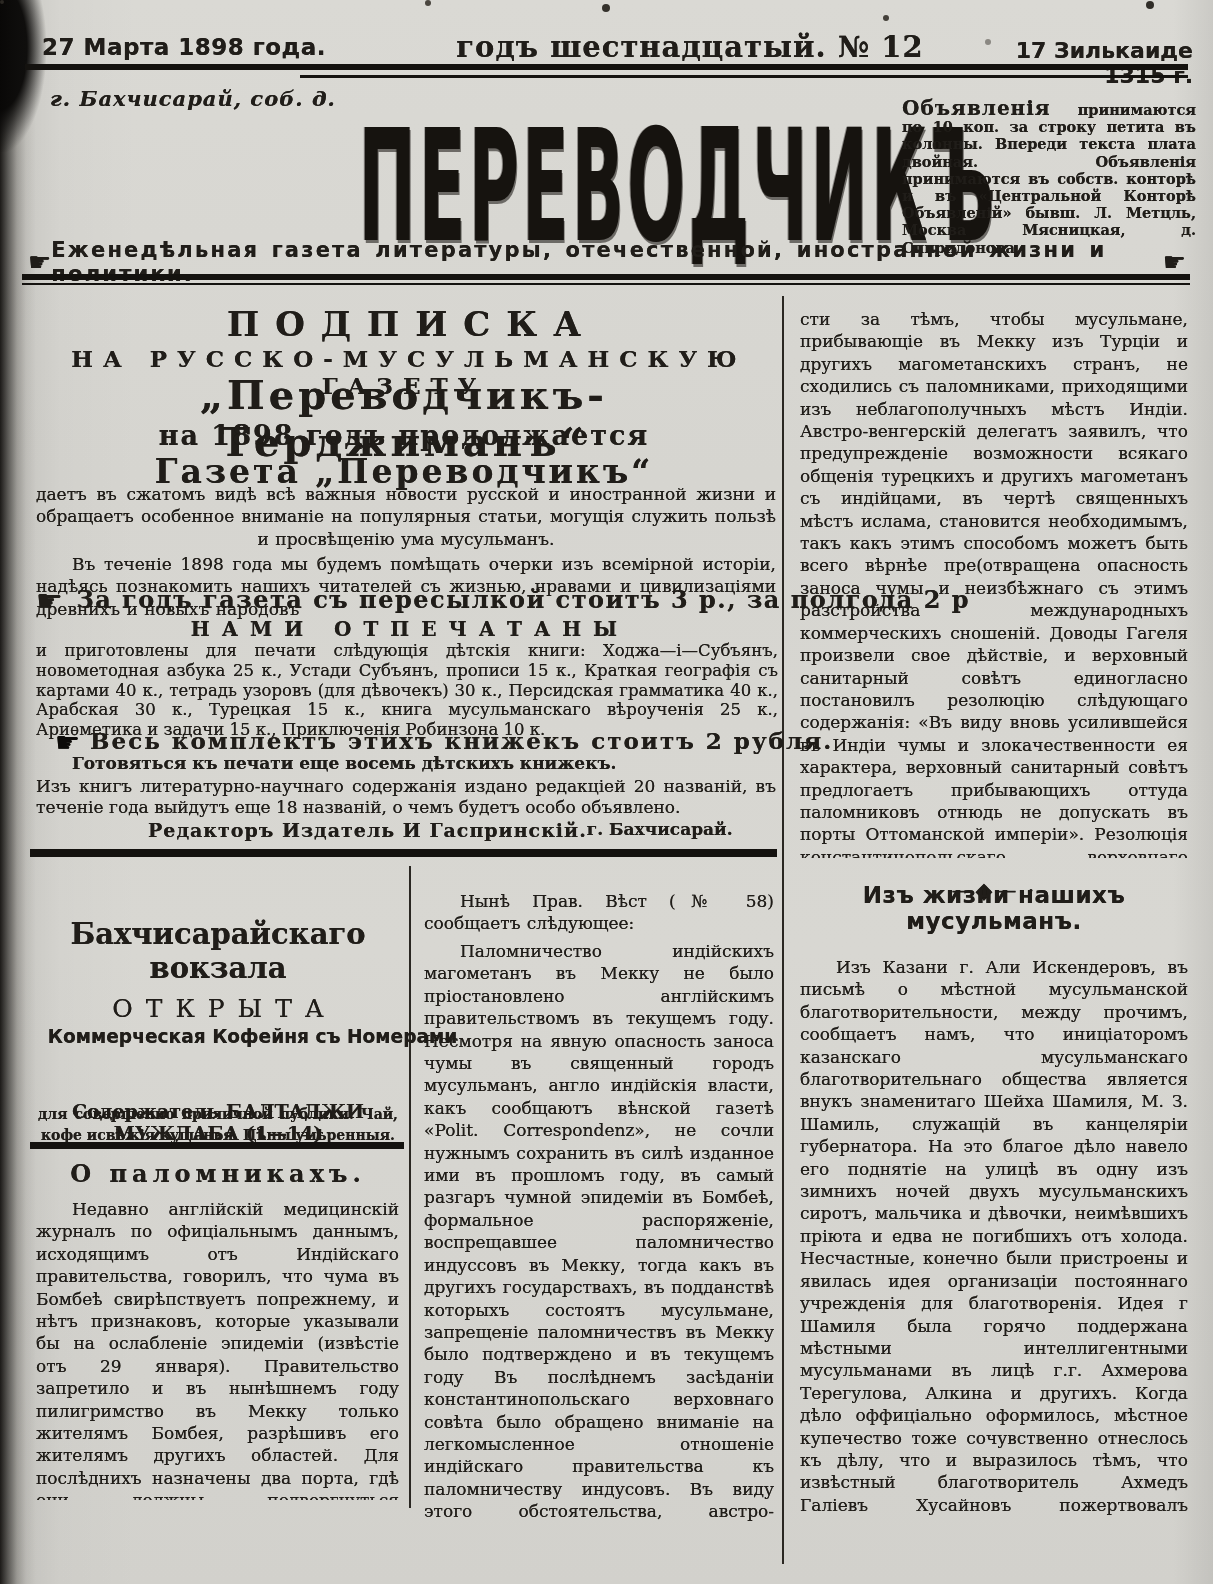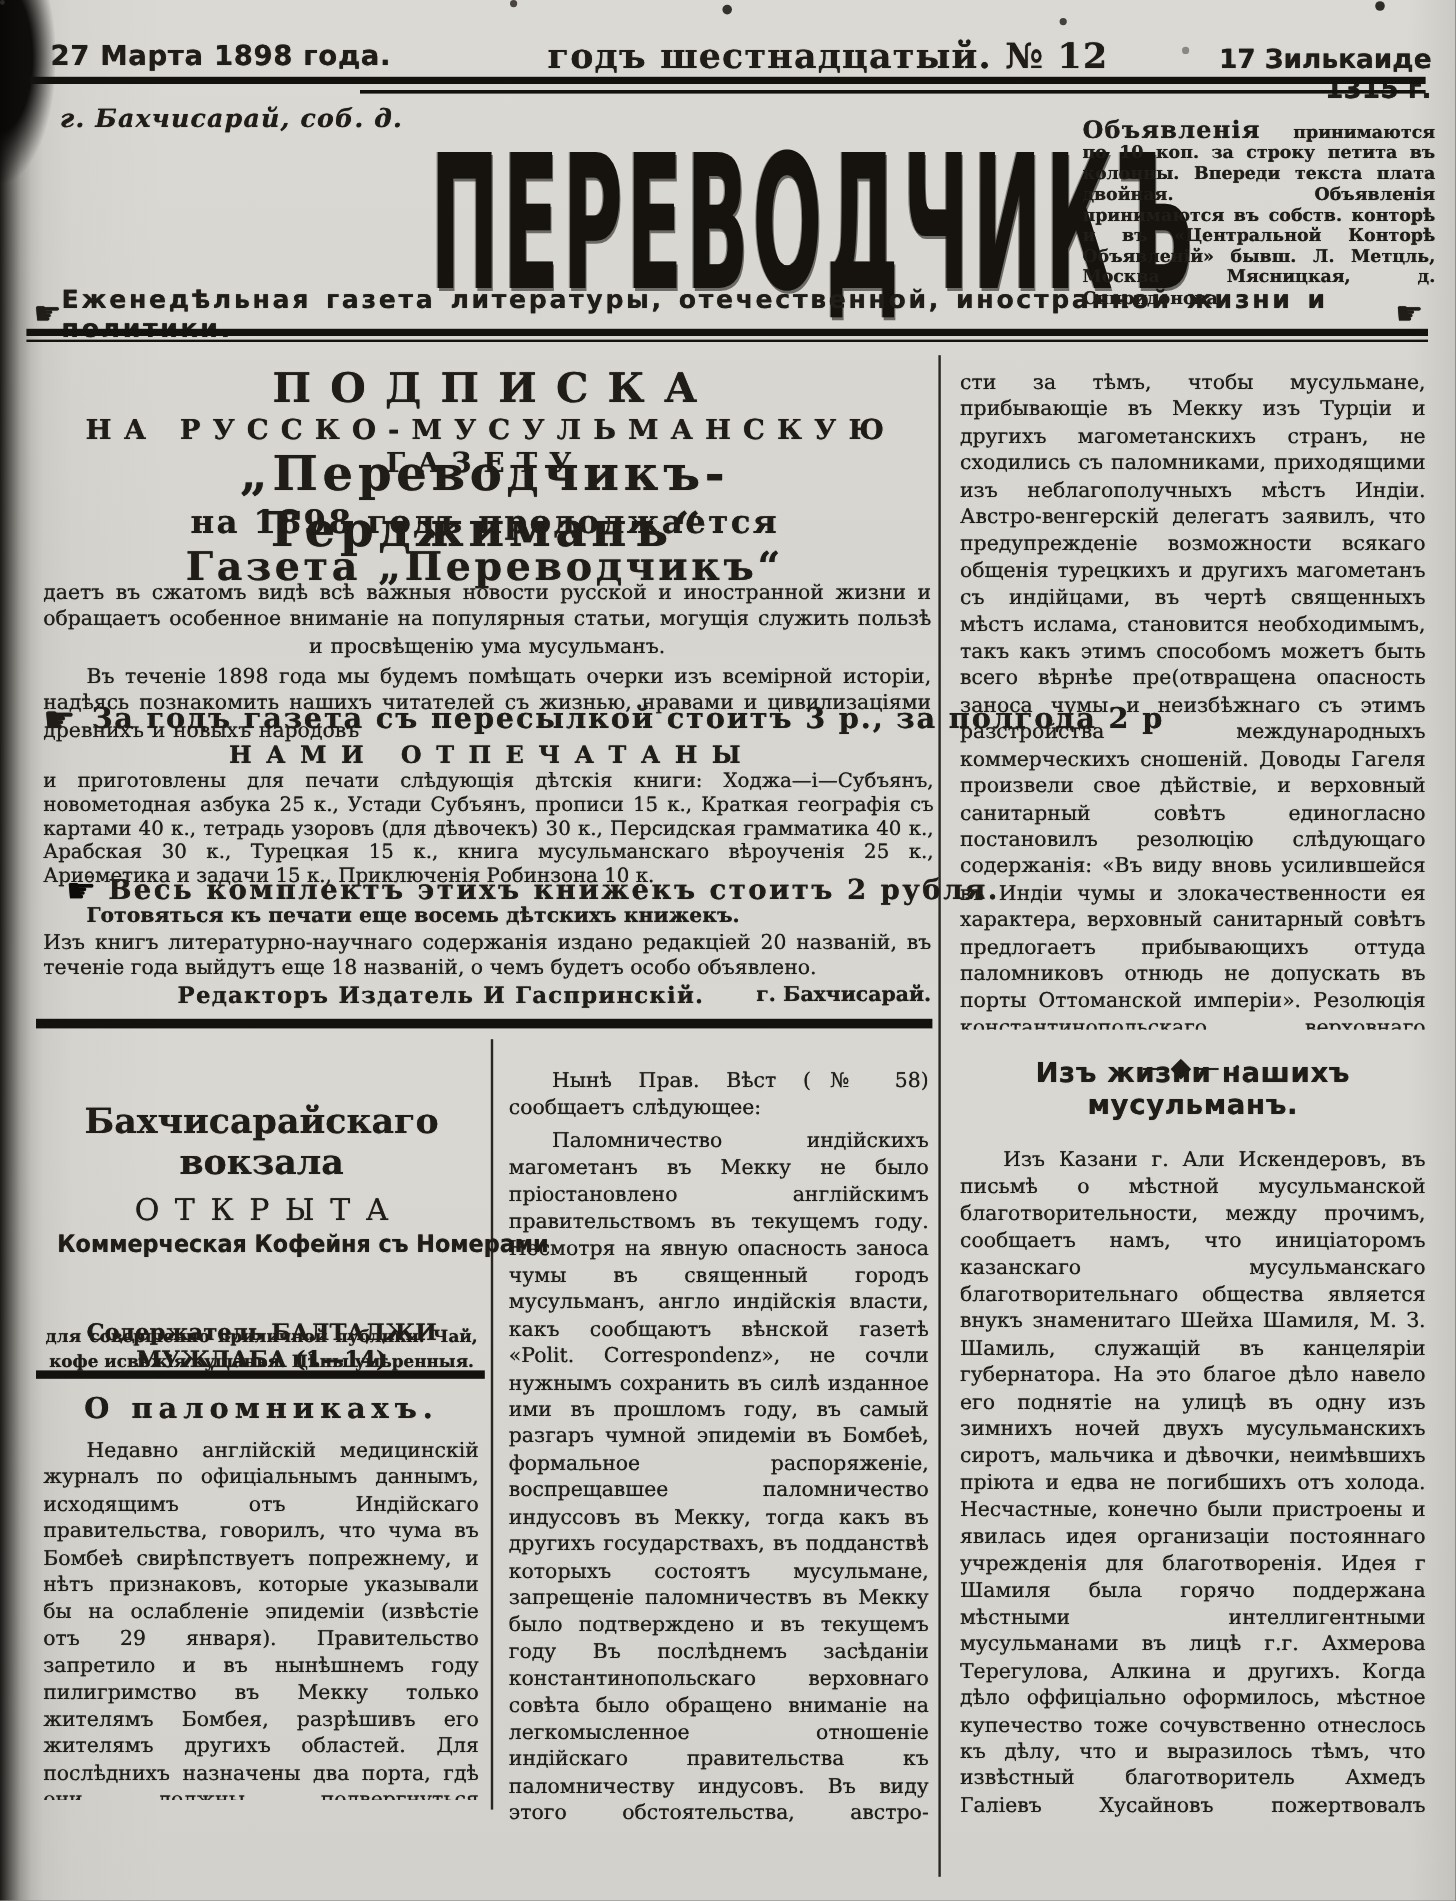--- a/index.html
+++ b/index.html
@@ -56,21 +56,21 @@
   .sub-para1{left:36px;top:483px;width:740px;text-align-last:center;}
   .sub-para2{left:36px;top:553px;width:740px;}
   .price-line{left:36px;top:583px;width:744px;font-size:24px;letter-spacing:1.5px;white-space:nowrap;}
   .price-line .hand{font-size:30px;vertical-align:-3px;margin-right:12px;}
   .nami{left:32px;top:617px;width:744px;font-size:20px;letter-spacing:12px;text-indent:12px;}
   .printed-para{left:36px;top:641px;width:742px;font-size:16.5px;line-height:19.8px;text-align:justify;}
   .set-line{left:55px;top:726px;font-size:23px;letter-spacing:2px;white-space:nowrap;}
   .set-line .hand{font-size:28px;vertical-align:-3px;margin-right:8px;color:#0d0b09;}
   .ready-line{left:72px;top:753px;font-size:17px;}
   .books-para{left:36px;top:776px;width:740px;font-size:17px;line-height:21.2px;text-align:justify;}
-  .editor-row{left:36px;top:819px;width:740px;display:flex;justify-content:space-between;}
+  .editor-row{left:36px;top:819px;width:740px;display:flex;}
   .editor-row .ed{font-size:19px;letter-spacing:1px;margin-left:112px;}
   .editor-row .city{font-size:17px;}
 
   
   .ad1{left:35px;top:886px;width:366px;font-size:26px;letter-spacing:3px;}
   .ad2{left:35px;top:917px;width:366px;font-size:29px;}
   .ad3{left:35px;top:953px;width:366px;font-size:27px;}
   .ad4{left:35px;top:994px;width:366px;font-size:25px;letter-spacing:13px;text-indent:13px;}
   .ad5{left:35px;top:1024px;width:366px;font-size:20px;transform:scaleX(.93);transform-origin:center;white-space:nowrap;}
   .ad6{left:38px;top:1104px;width:360px;font-size:14px;line-height:21px;text-align:justify;text-align-last:center;}

